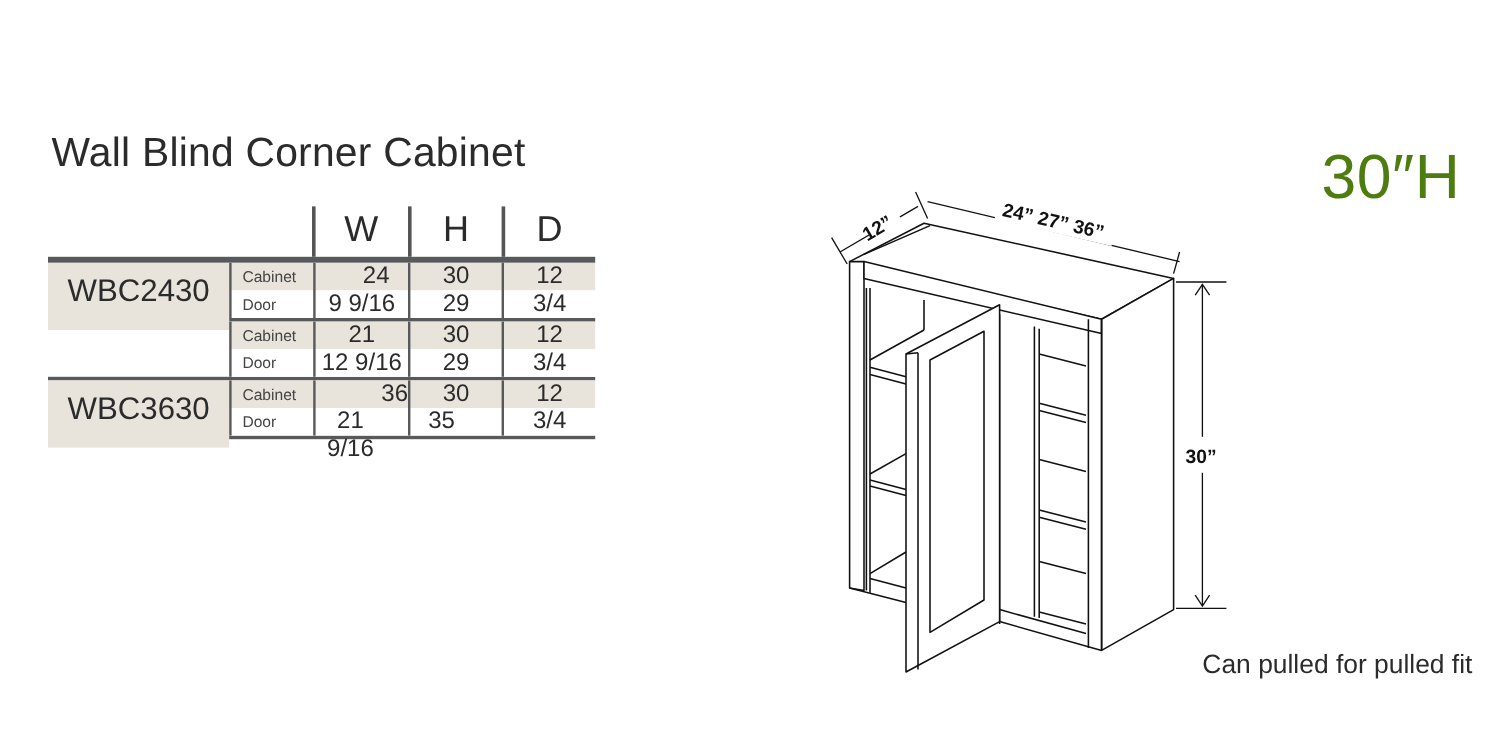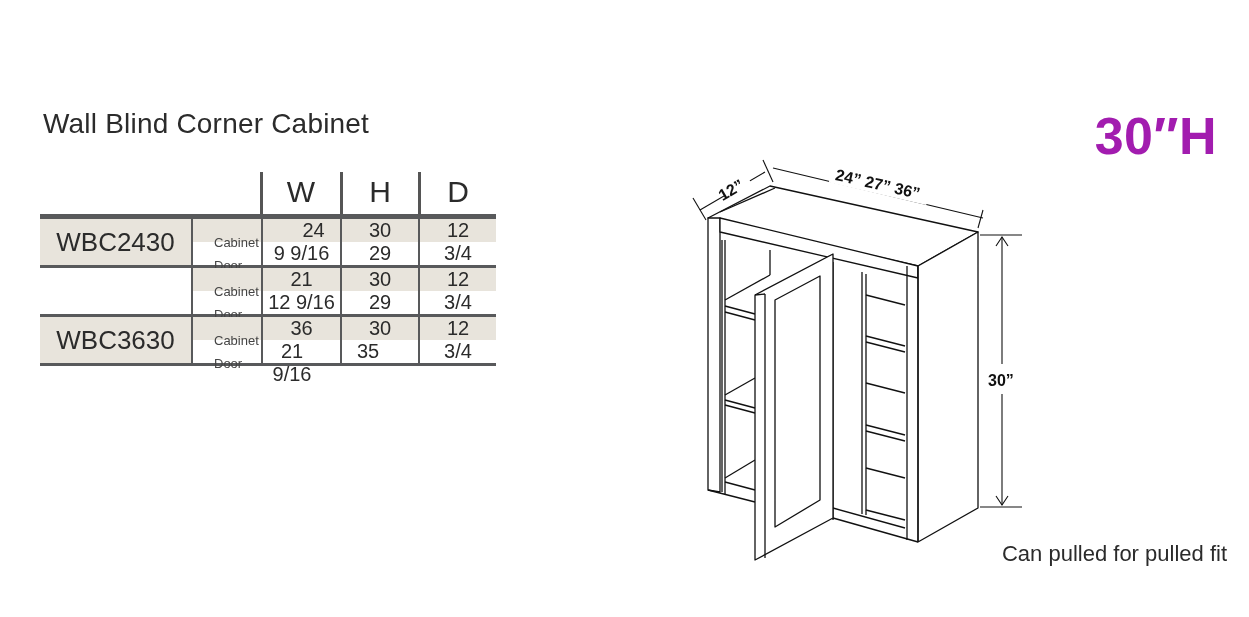--- a/index.html
+++ b/index.html
@@ -1,30 +1,30 @@
 <!DOCTYPE html>
 <html><head>
 <meta charset="utf-8">
 <style>
   html, body { margin: 0; padding: 0; background: #ffffff; }
   body { width: 1249px; height: 617px; position: relative; overflow: hidden;
          font-family: "Liberation Sans", "DejaVu Sans", sans-serif; color: #231f20; }
-  .title { position: absolute; left: 43px; top: 108px; font-size: 28px; font-weight: 400; letter-spacing: 0.2px; color: #2b2b2b; }
-  .height-badge { position: absolute; right: 32px; top: 106px; font-size: 52px; font-weight: 700; color: #a21caf; letter-spacing: 0.5px; }
+  .title { position: absolute; left: 43px; top: 108px; font-size: 34px; font-weight: 400; letter-spacing: 0.2px; color: #2b2b2b; }
+  .height-badge { position: absolute; right: 32px; top: 118px; font-size: 52px; font-weight: 400; color: #4d7c0f; letter-spacing: 0.5px; }
   .spec-table { position: absolute; left: 40px; top: 170px; width: 456px; }
   .thead { position: relative; height: 44px; }
   .thead .hcell { position: absolute; top: 0; height: 44px; font-size: 30px; line-height: 44px; color: #2b2b2b; }
   .thead .vline { position: absolute; top: 2px; width: 3px; height: 42px; background: #555; }
   .hbar { height: 5px; background: #58595b; }
   .row { position: relative; height: 46px; }
-  .row .code-cell { position: absolute; left: 0; top: 0; width: 151px; height: 46px; background: #e8e4dc; font-size: 26px; line-height: 46px; text-align: center; color: #2b2b2b; }
+  .row .code-cell { position: absolute; left: 0; top: 0; width: 151px; height: 56px; background: #e8e4dc; font-size: 26px; line-height: 46px; text-align: center; color: #2b2b2b; }
   .row .sub { position: absolute; left: 151px; width: 305px; height: 23px; }
   .row .sub.cab { top: 0; background: #e8e4dc; }
   .row .sub.door { top: 23px; background: #ffffff; }
-  .row .lbl { position: absolute; left: 174px; font-size: 13px; color: #444; line-height: 23px; margin-top: 12px; }
+  .row .lbl { position: absolute; left: 162px; font-size: 13px; color: #444; line-height: 23px; }
   .row .val { position: absolute; font-size: 20px; line-height: 23px; text-align: center; color: #2b2b2b; }
   .row .vline { position: absolute; top: 0; width: 2px; height: 46px; background: #58595b; }
   .row-sep { height: 3px; background: #58595b; }
   .row-sep.last { height: 3px; }
   .notes { position: absolute; right: 22px; top: 538px; text-align: right; font-size: 22px; line-height: 31px; color: #2b2b2b; }
   .drawing { position: absolute; left: 680px; top: 150px; }
   .dim { font-family: "Liberation Sans", sans-serif; font-weight: 700; font-size: 16px; fill: #111; }
 </style>
 </head>
 <body>
@@ -81,21 +81,21 @@
   <div class="row-sep"></div>
 
   <div class="row">
     <div class="sub cab"></div>
     <div class="sub door"></div>
     <div class="code-cell">WBC3630</div>
     <div class="vline" style="left:151px;"></div>
     <div class="lbl" style="top:0;">Cabinet</div>
     <div class="lbl" style="top:23px;">Door</div>
     <div class="vline" style="left:221px;"></div>
-    <div class="val" style="left:223px;width:77px;top:0;">36</div>
+    <div class="val" style="left:223px;width:77px;top:0;text-align:right;">36</div>
     <div class="val" style="left:223px;width:58px;top:23px;">21 9/16</div>
     <div class="vline" style="left:300px;"></div>
     <div class="val" style="left:302px;width:76px;top:0;">30</div>
     <div class="val" style="left:302px;width:52px;top:23px;">35</div>
     <div class="vline" style="left:378px;"></div>
     <div class="val" style="left:380px;width:76px;top:0;">12</div>
     <div class="val" style="left:380px;width:76px;top:23px;">3/4</div>
   </div>
   <div class="row-sep last"></div>
 </div>

